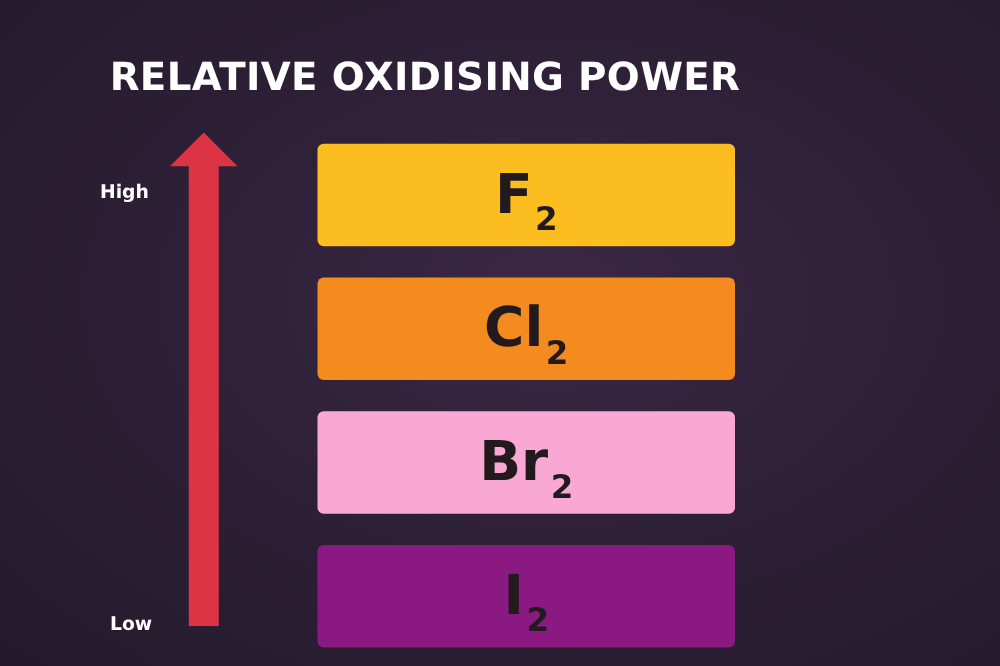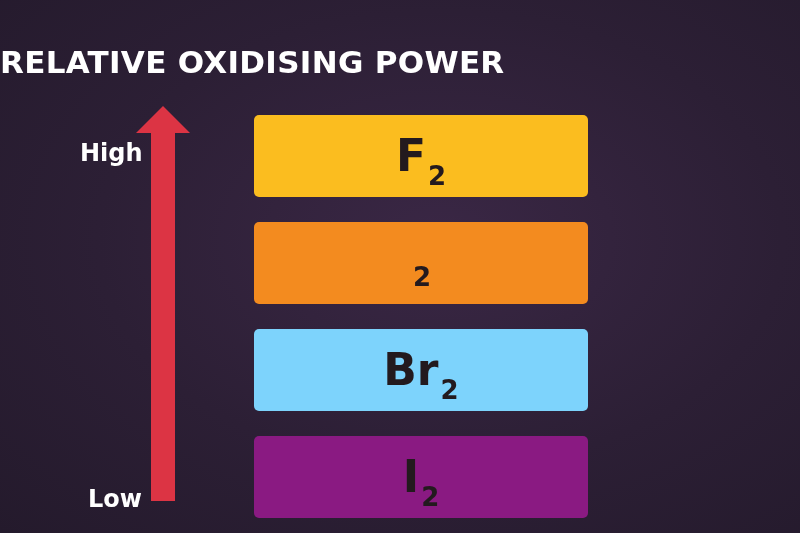--- a/index.html
+++ b/index.html
@@ -12,31 +12,31 @@
       overflow: hidden;
       background: radial-gradient(ellipse at 55% 45%, #3a2745 0%, #2c1f35 55%, #241a2c 100%);
       font-family: "DejaVu Sans", "Liberation Sans", sans-serif;
       position: relative;
     }
     .title {
       position: absolute;
       left: 0;
       top: 40px;
       width: 680px;
-      text-align: left;
+      text-align: center;
       color: #ffffff;
       font-size: 31px;
       font-weight: bold;
       letter-spacing: 0.3px;
       line-height: 44px;
     }
     .axis-label {
       position: absolute;
       color: #ffffff;
-      font-size: 24px;
+      font-size: 15px;
       font-weight: bold;
       line-height: 24px;
     }
     .label-high { left: 80px; top: 141px; }
     .label-low { left: 88px; top: 487px; }
     .arrow {
       position: absolute;
       left: 136px;
       top: 106px;
       width: 54px;
@@ -85,25 +85,26 @@
 
 <div class="bar bar-0" style="background: rgb(251, 189, 31); color: rgb(35, 26, 30);">
   <span class="formula">
     <span>F</span>
       <span class="sub">2</span>
   </span>
 </div>
 
 <div class="bar bar-1" style="background: rgb(243, 139, 31); color: rgb(35, 26, 30);">
   <span class="formula">
+    <span>Cl</span>
       <span class="sub">2</span>
   </span>
 </div>
 
-<div class="bar bar-2" style="background: #7dd3fc; color: rgb(35, 26, 30);">
+<div class="bar bar-2" style="background: #f9a8d4; color: rgb(35, 26, 30);">
   <span class="formula">
     <span>Br</span>
       <span class="sub">2</span>
   </span>
 </div>
 
 <div class="bar bar-3" style="background: rgb(138, 26, 130); color: rgb(35, 26, 30);">
   <span class="formula">
     <span>I</span>
       <span class="sub">2</span>

